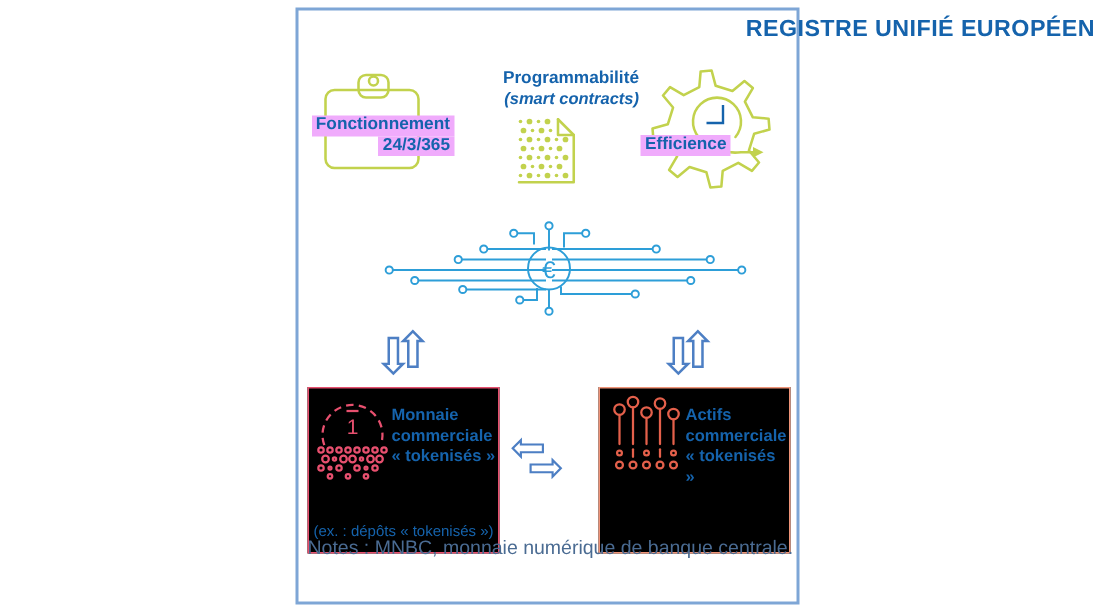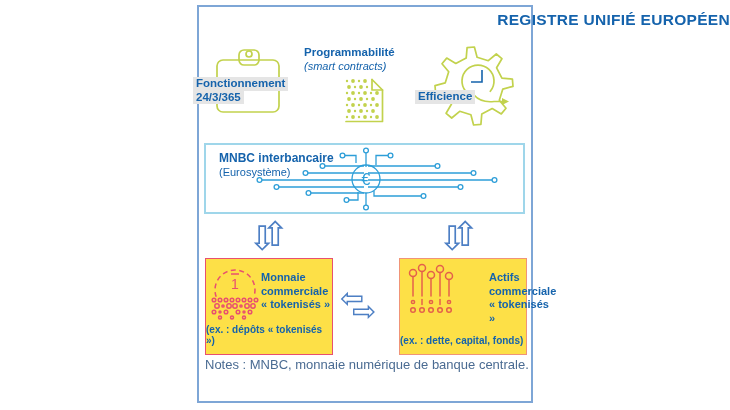--- a/index.html
+++ b/index.html
@@ -3,34 +3,34 @@
 <meta charset="utf-8">
 <style>
   html,body{margin:0;padding:0;background:#fff;}
   .stage{position:relative;width:730px;height:410px;background:#fff;overflow:hidden;
          font-family:"Liberation Sans",sans-serif;}
   .frame{position:absolute;left:197px;top:5px;width:336px;height:398px;
          border:2px solid #7ea6d6;background:#fff;box-sizing:border-box;}
   .abs{position:absolute;}
   .title{left:0;top:11px;width:100%;text-align:right;color:#1563ac;
          font-size:15.5px;font-weight:bold;letter-spacing:.3px;}
-  .feat-label{font-weight:bold;font-size:11.5px;color:#1563ac;text-align:left;line-height:13.5px;}
-  .whitebg{display:inline-block;background:#e5e5e5;padding:0 3px;}
-  .prog-sub{font-style:italic;font-weight:normal;font-size:11px;}
+  .feat-label{font-weight:bold;font-size:11.5px;color:#1563ac;text-align:right;line-height:13.5px;}
+  .whitebg{display:inline-block;background:#f0abfc;padding:0 3px;}
+  .prog-sub{font-style:italic;font-weight:bold;font-size:11px;}
   .centerbox{left:204px;top:143px;width:321px;height:71px;border:2px solid #9fd6ea;
              background:#fff;box-sizing:border-box;}
   .cb-title{position:absolute;left:13px;top:6px;font-size:12px;font-weight:bold;color:#1563ac;}
   .cb-sub{position:absolute;left:13px;top:21px;font-size:11px;color:#1563ac;}
   .arrowglyph{position:absolute;font-family:"DejaVu Sans",sans-serif;color:#4d7fc4;line-height:1;}
-  .botbox{top:258px;width:128px;height:97px;background:#fde047;box-sizing:border-box;}
+  .botbox{top:258px;width:128px;height:111px;background:#000000;box-sizing:border-box;}
   .botbox.left{left:205px;border:1.5px solid #e8506f;}
   .botbox.right{left:399px;border:1.5px solid #f09478;}
   .bb-title{position:absolute;font-size:11px;font-weight:bold;color:#1563ac;line-height:13.5px;}
-  .bb-ex{position:absolute;left:0;bottom:8px;width:100%;text-align:left;
-         font-size:10px;color:#1563ac;font-weight:bold;}
+  .bb-ex{position:absolute;left:0;bottom:8px;width:100%;text-align:center;
+         font-size:10px;color:#1563ac;}
   .notes{left:205px;top:358px;width:325px;font-size:13px;color:#4a6b92;line-height:13.5px;}
   svg{position:absolute;overflow:visible;}
   .gstroke{stroke:#c2d24d;fill:none;stroke-width:1.7;stroke-linejoin:round;stroke-linecap:round;}
   .bstroke{stroke:#2d9ed8;fill:none;stroke-width:1.3;}
   .pstroke{stroke:#e8506f;fill:none;stroke-width:1.5;}
   .rstroke{stroke:#e4604b;fill:none;stroke-width:1.5;stroke-linecap:round;}
 </style>
 </head>
 <body>
 
@@ -96,26 +96,22 @@
     </g>
   </svg>
 
   <svg class="abs" style="left:428px;top:40px" width="92" height="92" viewBox="0 0 92 92">
     <path id="gear-path" class="gstroke" fill="#fff" d="M73.9,38.2 L84.4,39.1 L85.0,46.4 L74.8,49.1 L71.3,60.3 L78.0,68.3 L73.3,73.9 L64.2,68.6 L53.8,73.9 L52.9,84.4 L45.6,85.0 L42.9,74.8 L31.7,71.3 L23.7,78.0 L18.1,73.3 L23.4,64.2 L18.1,53.8 L7.6,52.9 L7.0,45.6 L17.2,42.9 L20.7,31.7 L14.0,23.7 L18.7,18.1 L27.8,23.4 L38.2,18.1 L39.1,7.6 L46.4,7.0 L49.1,17.2 L60.3,20.7 L68.3,14.0 L73.9,18.7 L68.6,27.8 Z"></path>
     <path class="gstroke" d="M 37.7,51.3 A 16 16 0 1 1 62.3,51.3"></path>
     <path class="gstroke" d="M 46,55 Q 53,63 66,61.5 L 74,61.5"></path>
     <polygon points="74,58 81,61.5 74,65" fill="#c2d24d"></polygon>
     <path d="M 54,30 L 54,42 L 43,42" stroke="#1563ac" stroke-width="1.6" fill="none"></path>
   </svg>
-  <div class="abs feat-label whitebg" style="left:415px;top:90px;">Efficience</div>
-
-  <div class="abs centerbox">
-    <div class="cb-title">MNBC interbancaire</div>
-    <div class="cb-sub">(Eurosystème)</div>
-  </div>
+  <div class="abs feat-label whitebg" style="left:427px;top:90px;">Efficience</div>
+
   <svg class="abs" style="left:252px;top:147px" width="248" height="64" viewBox="0 0 248 64">
     <g class="bstroke">
       <path d="M114,20 V6"></path>
         <path d="M104,16 V8.5 H93"></path>
         <path d="M124,18 V8.5 H136"></path>
       <path d="M112,19 H73"></path>
         <path d="M112,26 H56"></path>
         <path d="M112,33 H10"></path>
       <path d="M112,40 H27"></path>
         <path d="M112,46 H59"></path>
@@ -196,26 +192,25 @@
         <circle cx="34" cy="53.5" r="1.5"></circle>
     </g>
   </svg>
 
   <div class="abs" style="left:340px;top:284px;width:58px;height:38px;">
     <span class="arrowglyph" style="left:0;top:0;font-size:29px;">⇦</span>
     <span class="arrowglyph" style="left:12px;top:13px;font-size:29px;">⇨</span>
   </div>
 
   <div class="abs botbox right">
-    <div class="bb-title" style="left:57px;top:12px;margin-left:32px;">
+    <div class="bb-title" style="left:57px;top:12px;">
       <span>Actifs</span><br>
       <span>commerciale</span><br>
       <span>« tokenisés »</span>
     </div>
-    <div class="bb-ex">(ex. : dette, capital, fonds)</div>
   </div>
   <svg class="abs" style="left:408px;top:264px" width="46" height="52" viewBox="0 0 46 52">
     <g class="rstroke" fill="none">
       <circle cx="5" cy="9" r="3.5"></circle>
         <circle cx="14" cy="4" r="3.5"></circle>
         <circle cx="23" cy="11" r="3.5"></circle>
         <circle cx="32" cy="5" r="3.5"></circle>
         <circle cx="41" cy="12" r="3.5"></circle>
       <path d="M5,12.5 V32"></path>
         <path d="M14,7.5 V32"></path>

